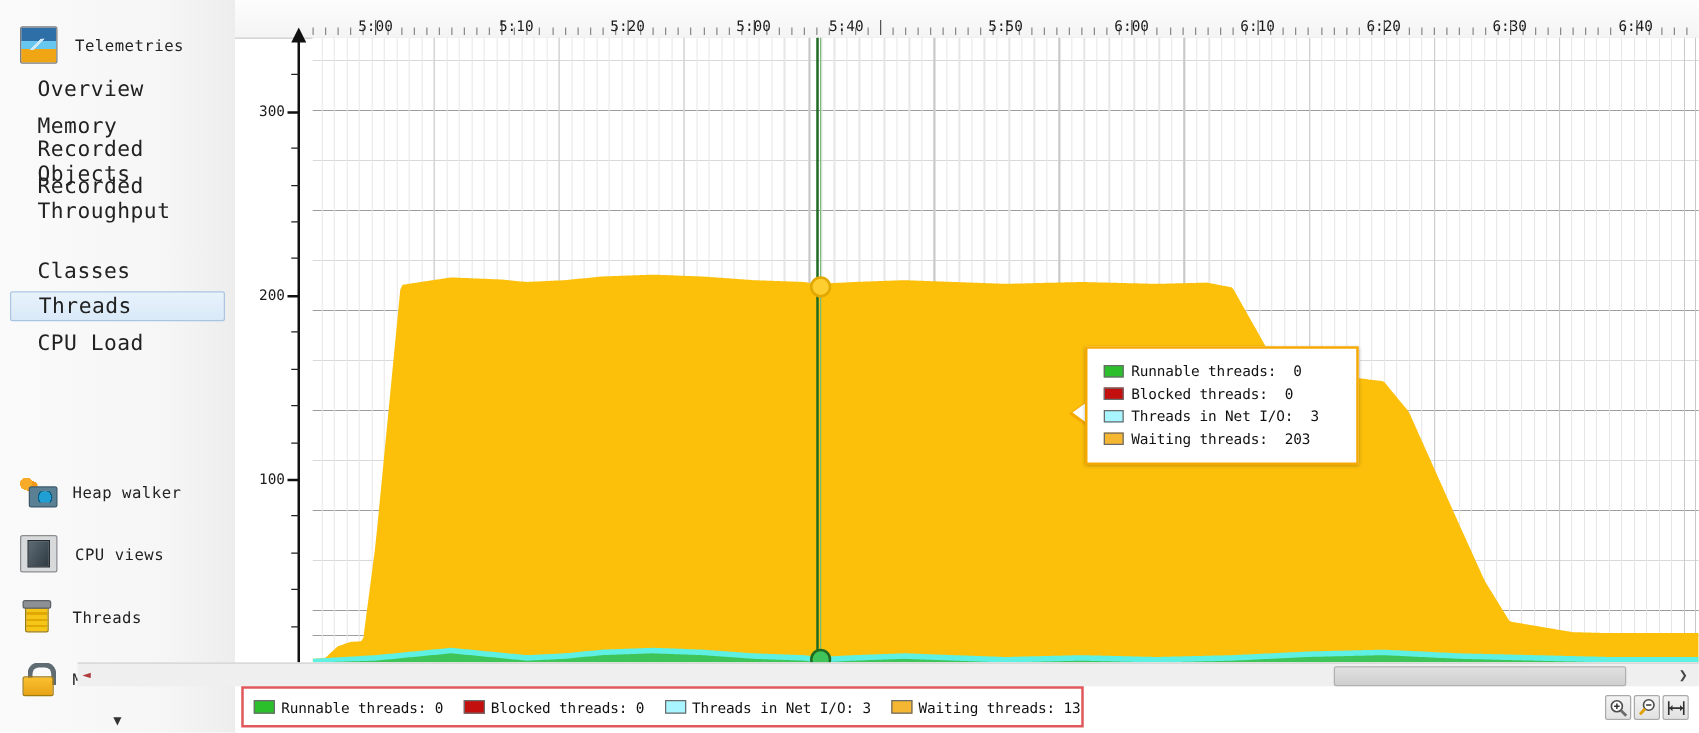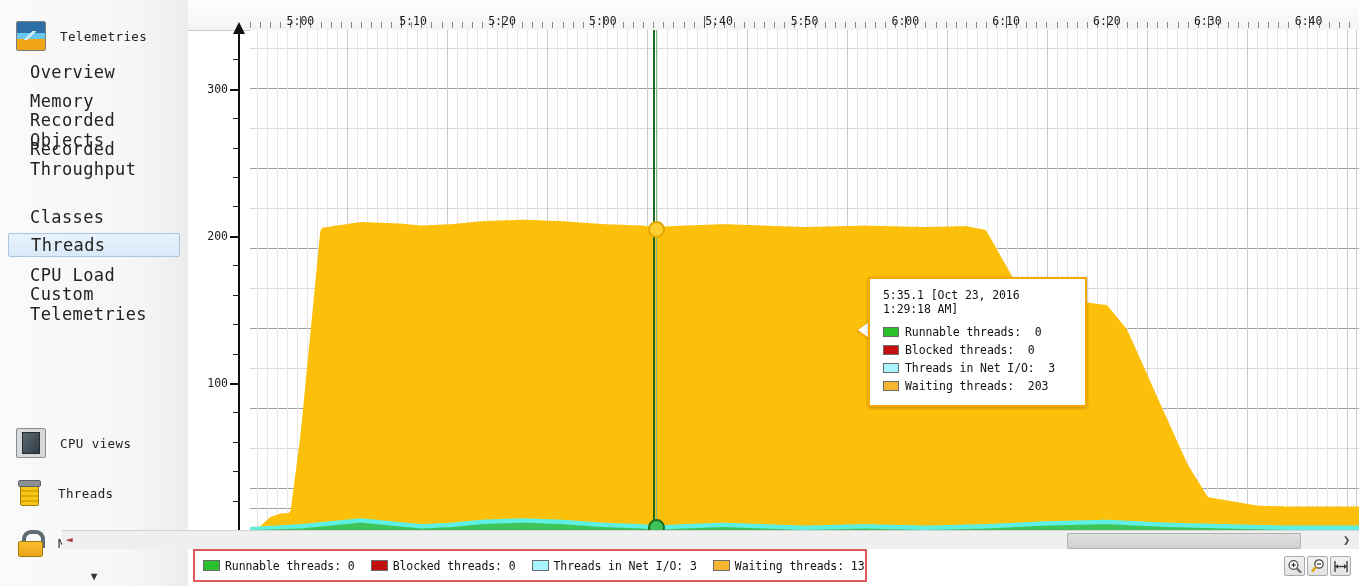--- a/index.html
+++ b/index.html
@@ -165,24 +165,25 @@
     </div>
   <div class="sb-item" style="top:205px">
       <span class="ilabel">Classes</span>
     </div>
   <div class="sb-item sel" style="top:233px">
       <span class="ilabel">Threads</span>
     </div>
   <div class="sb-item" style="top:263px">
       <span class="ilabel">CPU Load</span>
     </div>
-  <div class="sb-item" style="top:292px">
-      <span class="ilabel">Custom Telemetries</span>
-    </div>
-
+
+  <div class="sb-group" style="top:373px">
+    <span class="gicon ic-heap"></span>
+    <span class="glabel">Heap walker</span>
+  </div>
   <div class="sb-group" style="top:423px">
     <span class="gicon ic-cpu"></span>
     <span class="glabel">CPU views</span>
   </div>
   <div class="sb-group" style="top:473px">
     <span class="gicon ic-threads"></span>
     <span class="glabel">Threads</span>
   </div>
   <div class="sb-group" style="top:523px">
     <span class="gicon ic-lock"></span>
@@ -302,21 +303,21 @@
       <div class="mint" style="left: 1110.51px;"></div>
       <div class="majt" style="left: 1120.59px;"></div>
       <div class="mint" style="left: 1130.67px;"></div>
       <div class="mint" style="left: 1140.75px;"></div>
       <div class="mint" style="left: 1150.84px;"></div>
       <div class="mint" style="left: 1160.92px;"></div>
       <div class="tlab" style="left: 112.409px;">5:00</div>
       <div class="tlab" style="left: 225px;">5:10</div>
       <div class="tlab" style="left: 314.045px;">5:20</div>
       <div class="tlab" style="left: 414.864px;">5:00</div>
-      <div class="tlab" style="left: 531px;">5:40</div>
+      <div class="tlab" style="left: 489px;">5:40</div>
       <div class="tlab" style="left: 616.5px;">5:50</div>
       <div class="tlab" style="left: 717.318px;">6:00</div>
       <div class="tlab" style="left: 818.136px;">6:10</div>
       <div class="tlab" style="left: 918.955px;">6:20</div>
       <div class="tlab" style="left: 1019.77px;">6:30</div>
       <div class="tlab" style="left: 1120.59px;">6:40</div>
     </div>
 
   <div id="yaxis"></div>
   <div id="yaxis-arrow"></div>
@@ -353,21 +354,20 @@
 
     <div id="marker-line" style="left: 403.281px;"></div>
     <div id="marker-line-lt" style="left: 406.281px;"></div>
     <div id="marker-dot" style="left: 397.781px; top: 190.559px;"></div>
     <div id="marker-dot-bottom" style="left: 397.781px; top: 489.088px;"></div>
   </div>
 
   <div id="tooltip-tail"></div>
   <div id="tooltip-tail-in"></div>
   <div id="tooltip">
-    <div id="tooltip-title">5:35.1 [Oct 23, 2016 1:29:18 AM]</div>
     <div class="tt-row">
       <span class="tt-sw" style="background:#2cbf2c"></span>
       <span class="tt-txt"><span>Runnable threads:</span>&nbsp;&nbsp;<span>0</span></span>
     </div>
     <div class="tt-row">
       <span class="tt-sw" style="background:#c40f0f"></span>
       <span class="tt-txt"><span>Blocked threads:</span>&nbsp;&nbsp;<span>0</span></span>
     </div>
     <div class="tt-row">
       <span class="tt-sw" style="background:#a8f4ff"></span>

